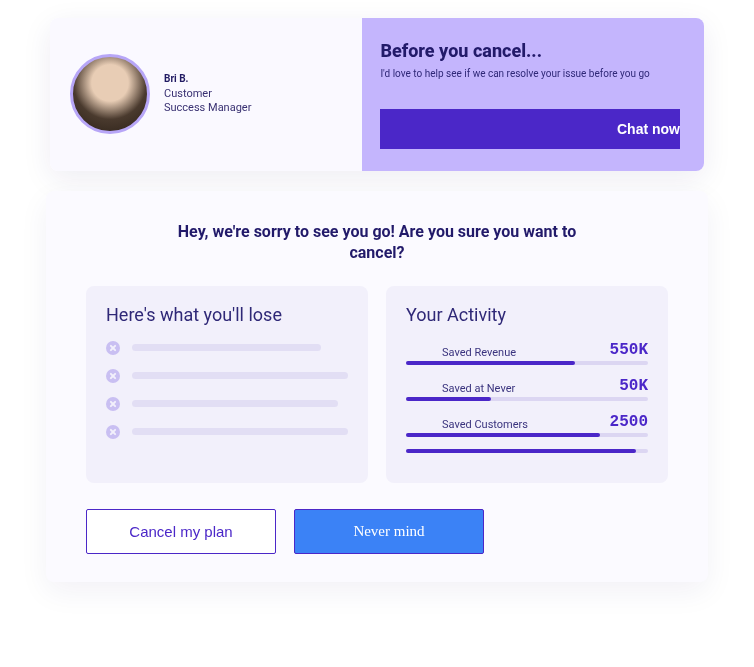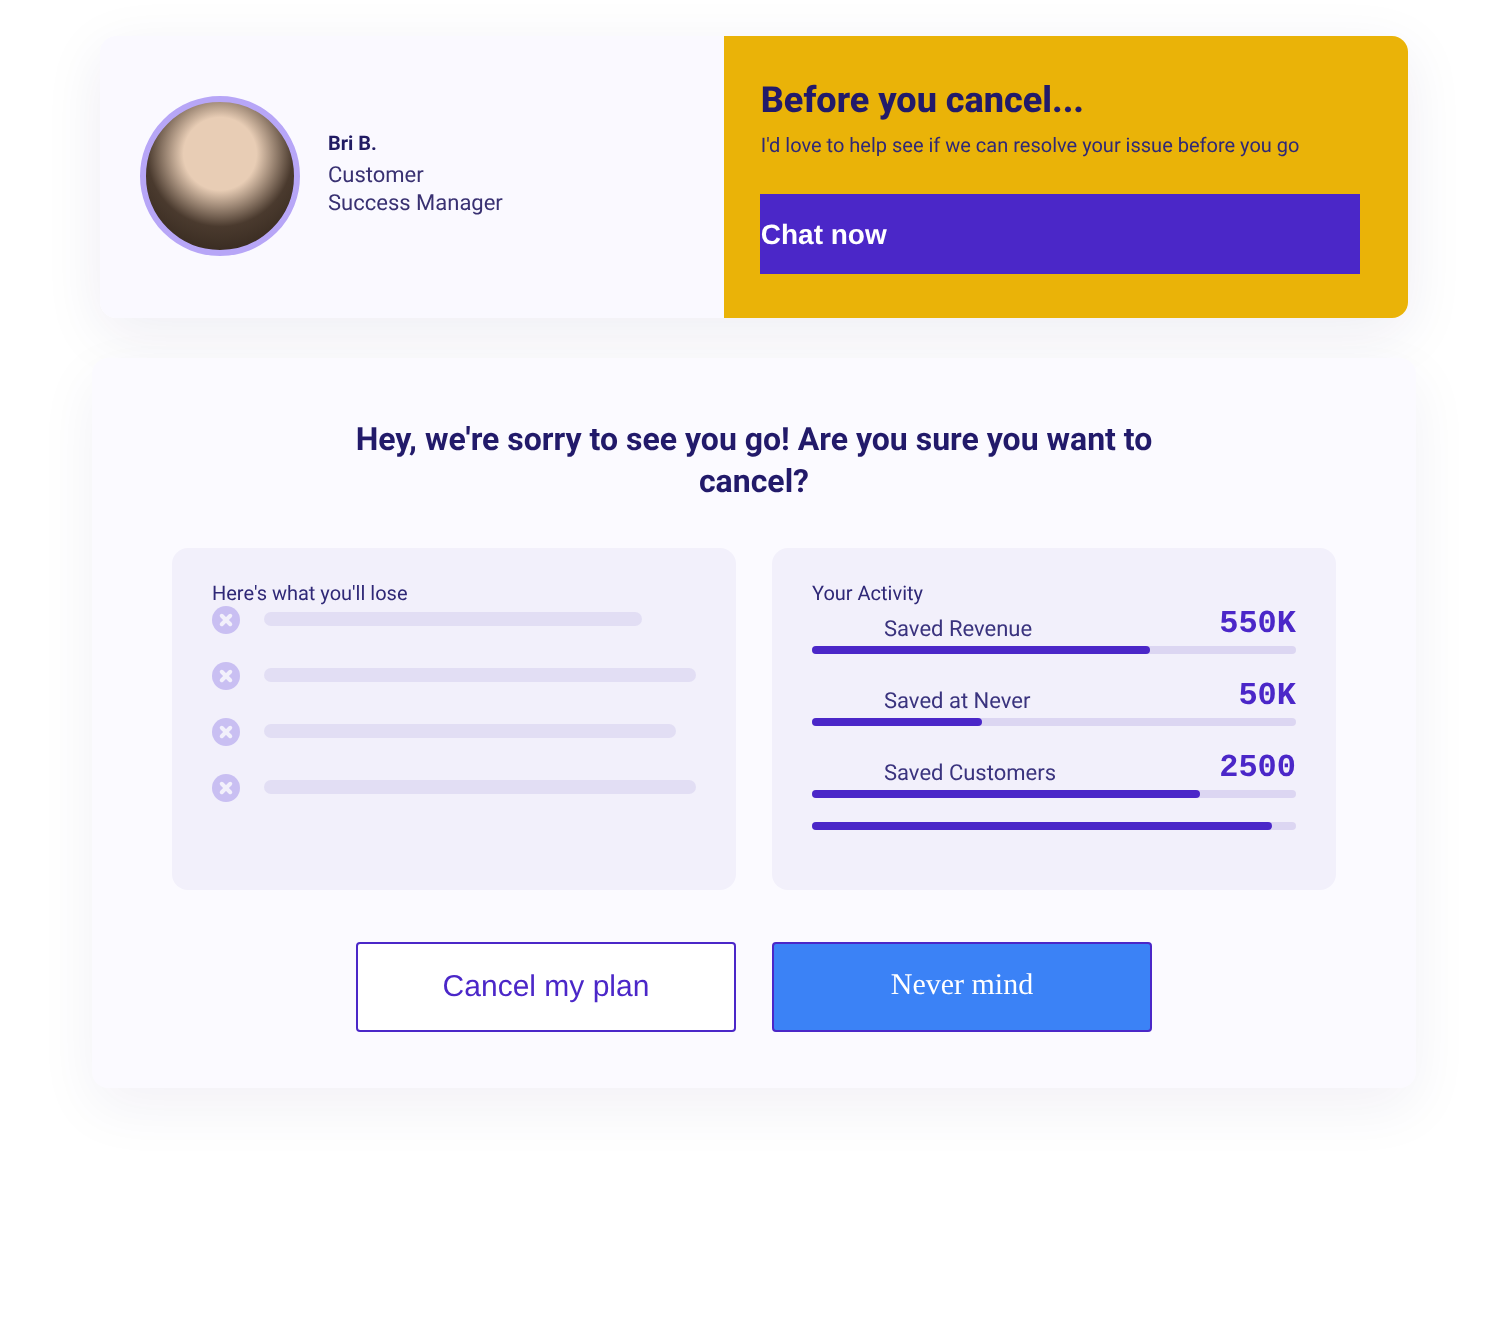--- a/index.html
+++ b/index.html
@@ -31,36 +31,36 @@
     border: 3px solid #b7a6f7;
     display: flex; align-items: center; justify-content: center;
     margin-right: 14px;
     background: radial-gradient(circle at 50% 35%, #e8cdb5 0 30%, #4a3a2e 60%, #2a1f16 100%);
   }
   .person-name { font-size: 10px; font-weight: 700; color: #211b63; }
   .person-role { font-size: 11px; color: #393172; line-height: 1.3; margin-top: 3px; white-space: pre-line; }
   .message-panel {
     flex: 1.1;
     padding: 22px 24px 22px 18px;
-    background: #eab308;
+    background: #c4b5fd;
   }
   .msg-title { font-size: 18px; font-weight: 800; color: #221a6a; }
   .msg-body  { font-size: 10px; color: #2f2877; margin-top: 6px; line-height: 1.35; }
   .btn-primary {
     display: block;
     background: #4b27c8;
     color: #fff;
     border: none;
     font-size: 14px;
     font-weight: 700;
     padding: 12px 0;
     width: 100%;
-    margin-top: 16px;
+    margin-top: 28px;
     cursor: pointer;
-    text-align: left;
+    text-align: right;
   }
   .modal {
     margin: 0 16px;
     background: #fbfaff;
     border-radius: 8px;
     padding: 30px 40px 28px;
     box-shadow: 0 10px 30px rgba(40,20,100,0.06);
   }
   .modal-title {
     text-align: center;
@@ -71,21 +71,21 @@
     margin: 0 auto 22px;
     max-width: 440px;
   }
   .panels { display: flex; gap: 18px; }
   .panel {
     flex: 1;
     background: #f2f0fb;
     border-radius: 8px;
     padding: 18px 20px;
   }
-  .panel-title { font-size: 10px; font-weight: 400; color: #2f2877; }
+  .panel-title { font-size: 18px; font-weight: 400; color: #2f2877; margin-bottom: 16px; }
   .lose-row { display: flex; align-items: center; margin-bottom: 14px; }
   .lose-icon {
     width: 14px; height: 14px; border-radius: 50%;
     background: #c9bff2;
     position: relative; flex-shrink: 0; margin-right: 12px;
   }
   .lose-icon::before, .lose-icon::after {
     content: ""; position: absolute; left: 3px; top: 6px;
     width: 8px; height: 2px; background: #f2f0fb; border-radius: 1px;
   }
@@ -94,21 +94,21 @@
   .lose-bar {
     height: 7px; border-radius: 4px; background: #e2def4;
   }
   .metric { display:flex; justify-content:space-between; align-items:flex-end; margin-bottom:2px;margin-left:36px;}
   .metric-label { font-size: 11px; color: #3a337e; }
   .metric-value { font-size: 16px; font-weight: 800; color: #4b27c8; font-family: Liberation Mono, monospace; }
   .metric-bar-bg {
     height: 4px; background: #dcd6f2; border-radius: 2px; margin-bottom: 12px;
   }
   .metric-bar-fill { height: 100%; background: #4b27c8; border-radius: 2px; }
-  .actions { display:flex; justify-content:center; gap:18px; margin-top:26px; }
+  .actions { display:flex; justify-content:flex-start; gap:18px; margin-top:26px; }
   .btn {
     width: 190px; padding: 13px 0; font-size: 15px; font-weight: 500;
     border-radius: 2px; cursor: pointer; text-align: center;
   }
   .btn-outline { background:#fff; color:#4b27c8; border:1.5px solid #4b27c8; }
   .btn-solid   { background:#3b82f6; color:#fff; border:1.5px solid #4b27c8;font-family:Liberation Serif, serif; }
 </style>
 </head>
 <body>
 

